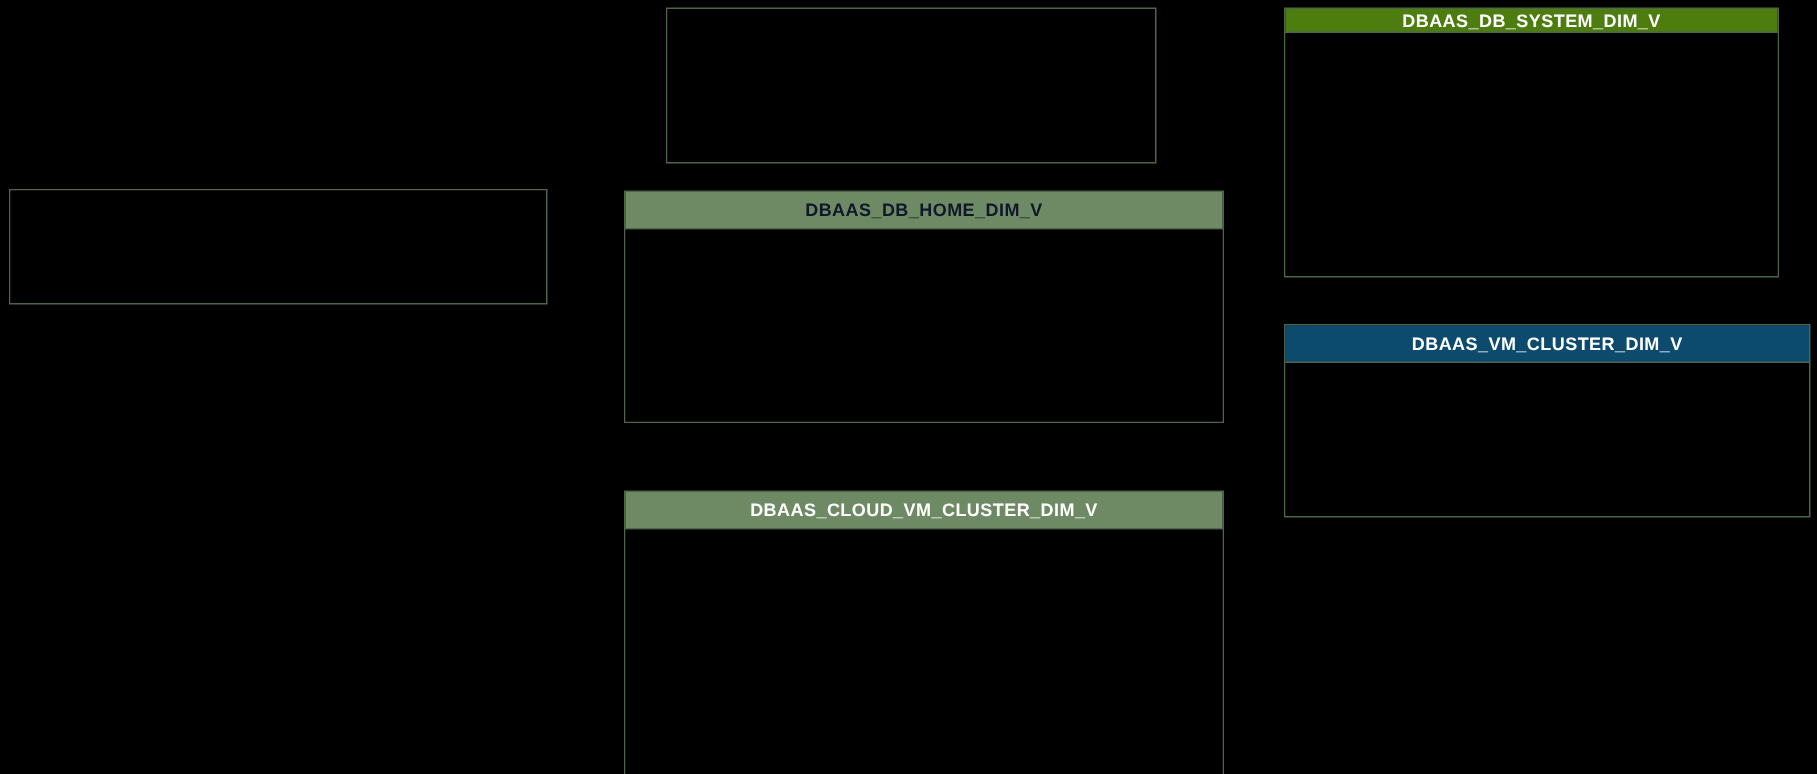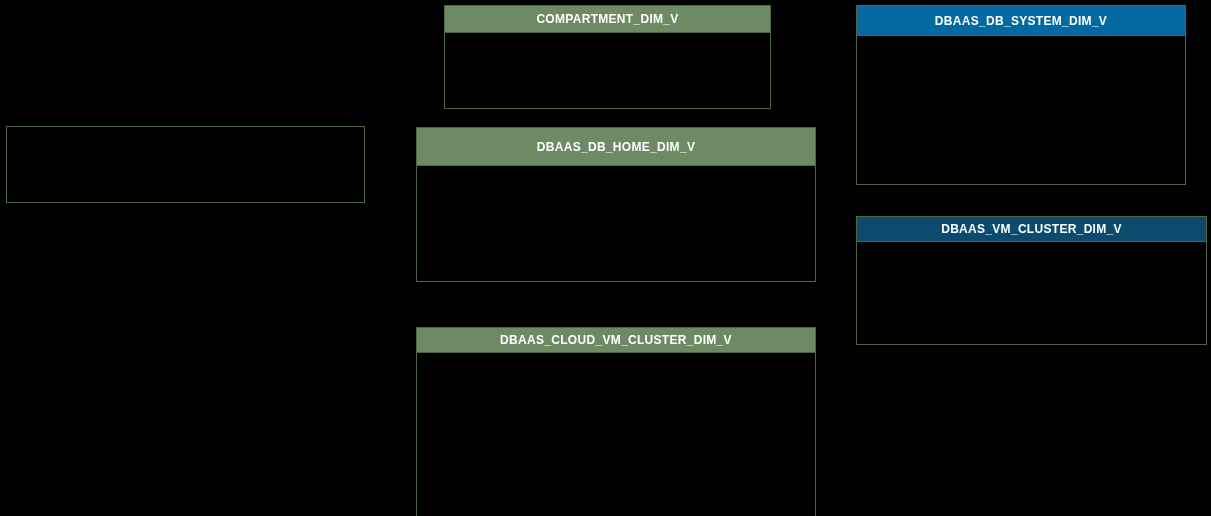--- a/index.html
+++ b/index.html
@@ -50,38 +50,37 @@
     list-style: none;
     margin: 0;
     padding: 0;
   }
 </style>
 </head>
 <body>
 
 <div id="canvas" style="width: 1211px; height: 516px; background: rgb(0, 0, 0);">
     <div class="entity" style="left: 444px; top: 5px; width: 327px; height: 104px; border-color: rgb(78, 101, 72);">
-      <div class="entity-header" style="height: 27px; background: rgb(109, 138, 101); color: rgb(255, 255, 255); border-bottom-color: rgb(78, 101, 72);">COMPARTMENT_DIM_V</div>
       <div class="entity-body" style="background: rgb(0, 0, 0);">
         <ul class="attr-list"></ul>
       </div>
     </div>
     <div class="entity" style="left: 856px; top: 5px; width: 330px; height: 180px; border-color: rgb(78, 101, 72);">
-      <div class="entity-header" style="height: 30px; background: #0369a1; color: rgb(255, 255, 255); border-bottom-color: rgb(78, 101, 72);">DBAAS_DB_SYSTEM_DIM_V</div>
+      <div class="entity-header" style="height: 16px; background: #4d7c0f; color: rgb(255, 255, 255); border-bottom-color: rgb(78, 101, 72);">DBAAS_DB_SYSTEM_DIM_V</div>
       <div class="entity-body" style="background: rgb(0, 0, 0);">
         <ul class="attr-list"></ul>
       </div>
     </div>
     <div class="entity" style="left: 6px; top: 126px; width: 359px; height: 77px; border-color: rgb(78, 101, 72);">
       <div class="entity-body" style="background: rgb(0, 0, 0);">
         <ul class="attr-list"></ul>
       </div>
     </div>
     <div class="entity" style="left: 416px; top: 127px; width: 400px; height: 155px; border-color: rgb(78, 101, 72);">
-      <div class="entity-header" style="height: 38px; background: rgb(109, 138, 101); color: #ffffff; border-bottom-color: rgb(78, 101, 72);">DBAAS_DB_HOME_DIM_V</div>
+      <div class="entity-header" style="height: 25px; background: rgb(109, 138, 101); color: #0f172a; border-bottom-color: rgb(78, 101, 72);">DBAAS_DB_HOME_DIM_V</div>
       <div class="entity-body" style="background: rgb(0, 0, 0);">
         <ul class="attr-list"></ul>
       </div>
     </div>
     <div class="entity" style="left: 856px; top: 216px; width: 351px; height: 129px; border-color: rgb(78, 101, 72);">
       <div class="entity-header" style="height: 25px; background: #0c4a6e; color: rgb(255, 255, 255); border-bottom-color: rgb(78, 101, 72);">DBAAS_VM_CLUSTER_DIM_V</div>
       <div class="entity-body" style="background: rgb(0, 0, 0);">
         <ul class="attr-list"></ul>
       </div>
     </div>

